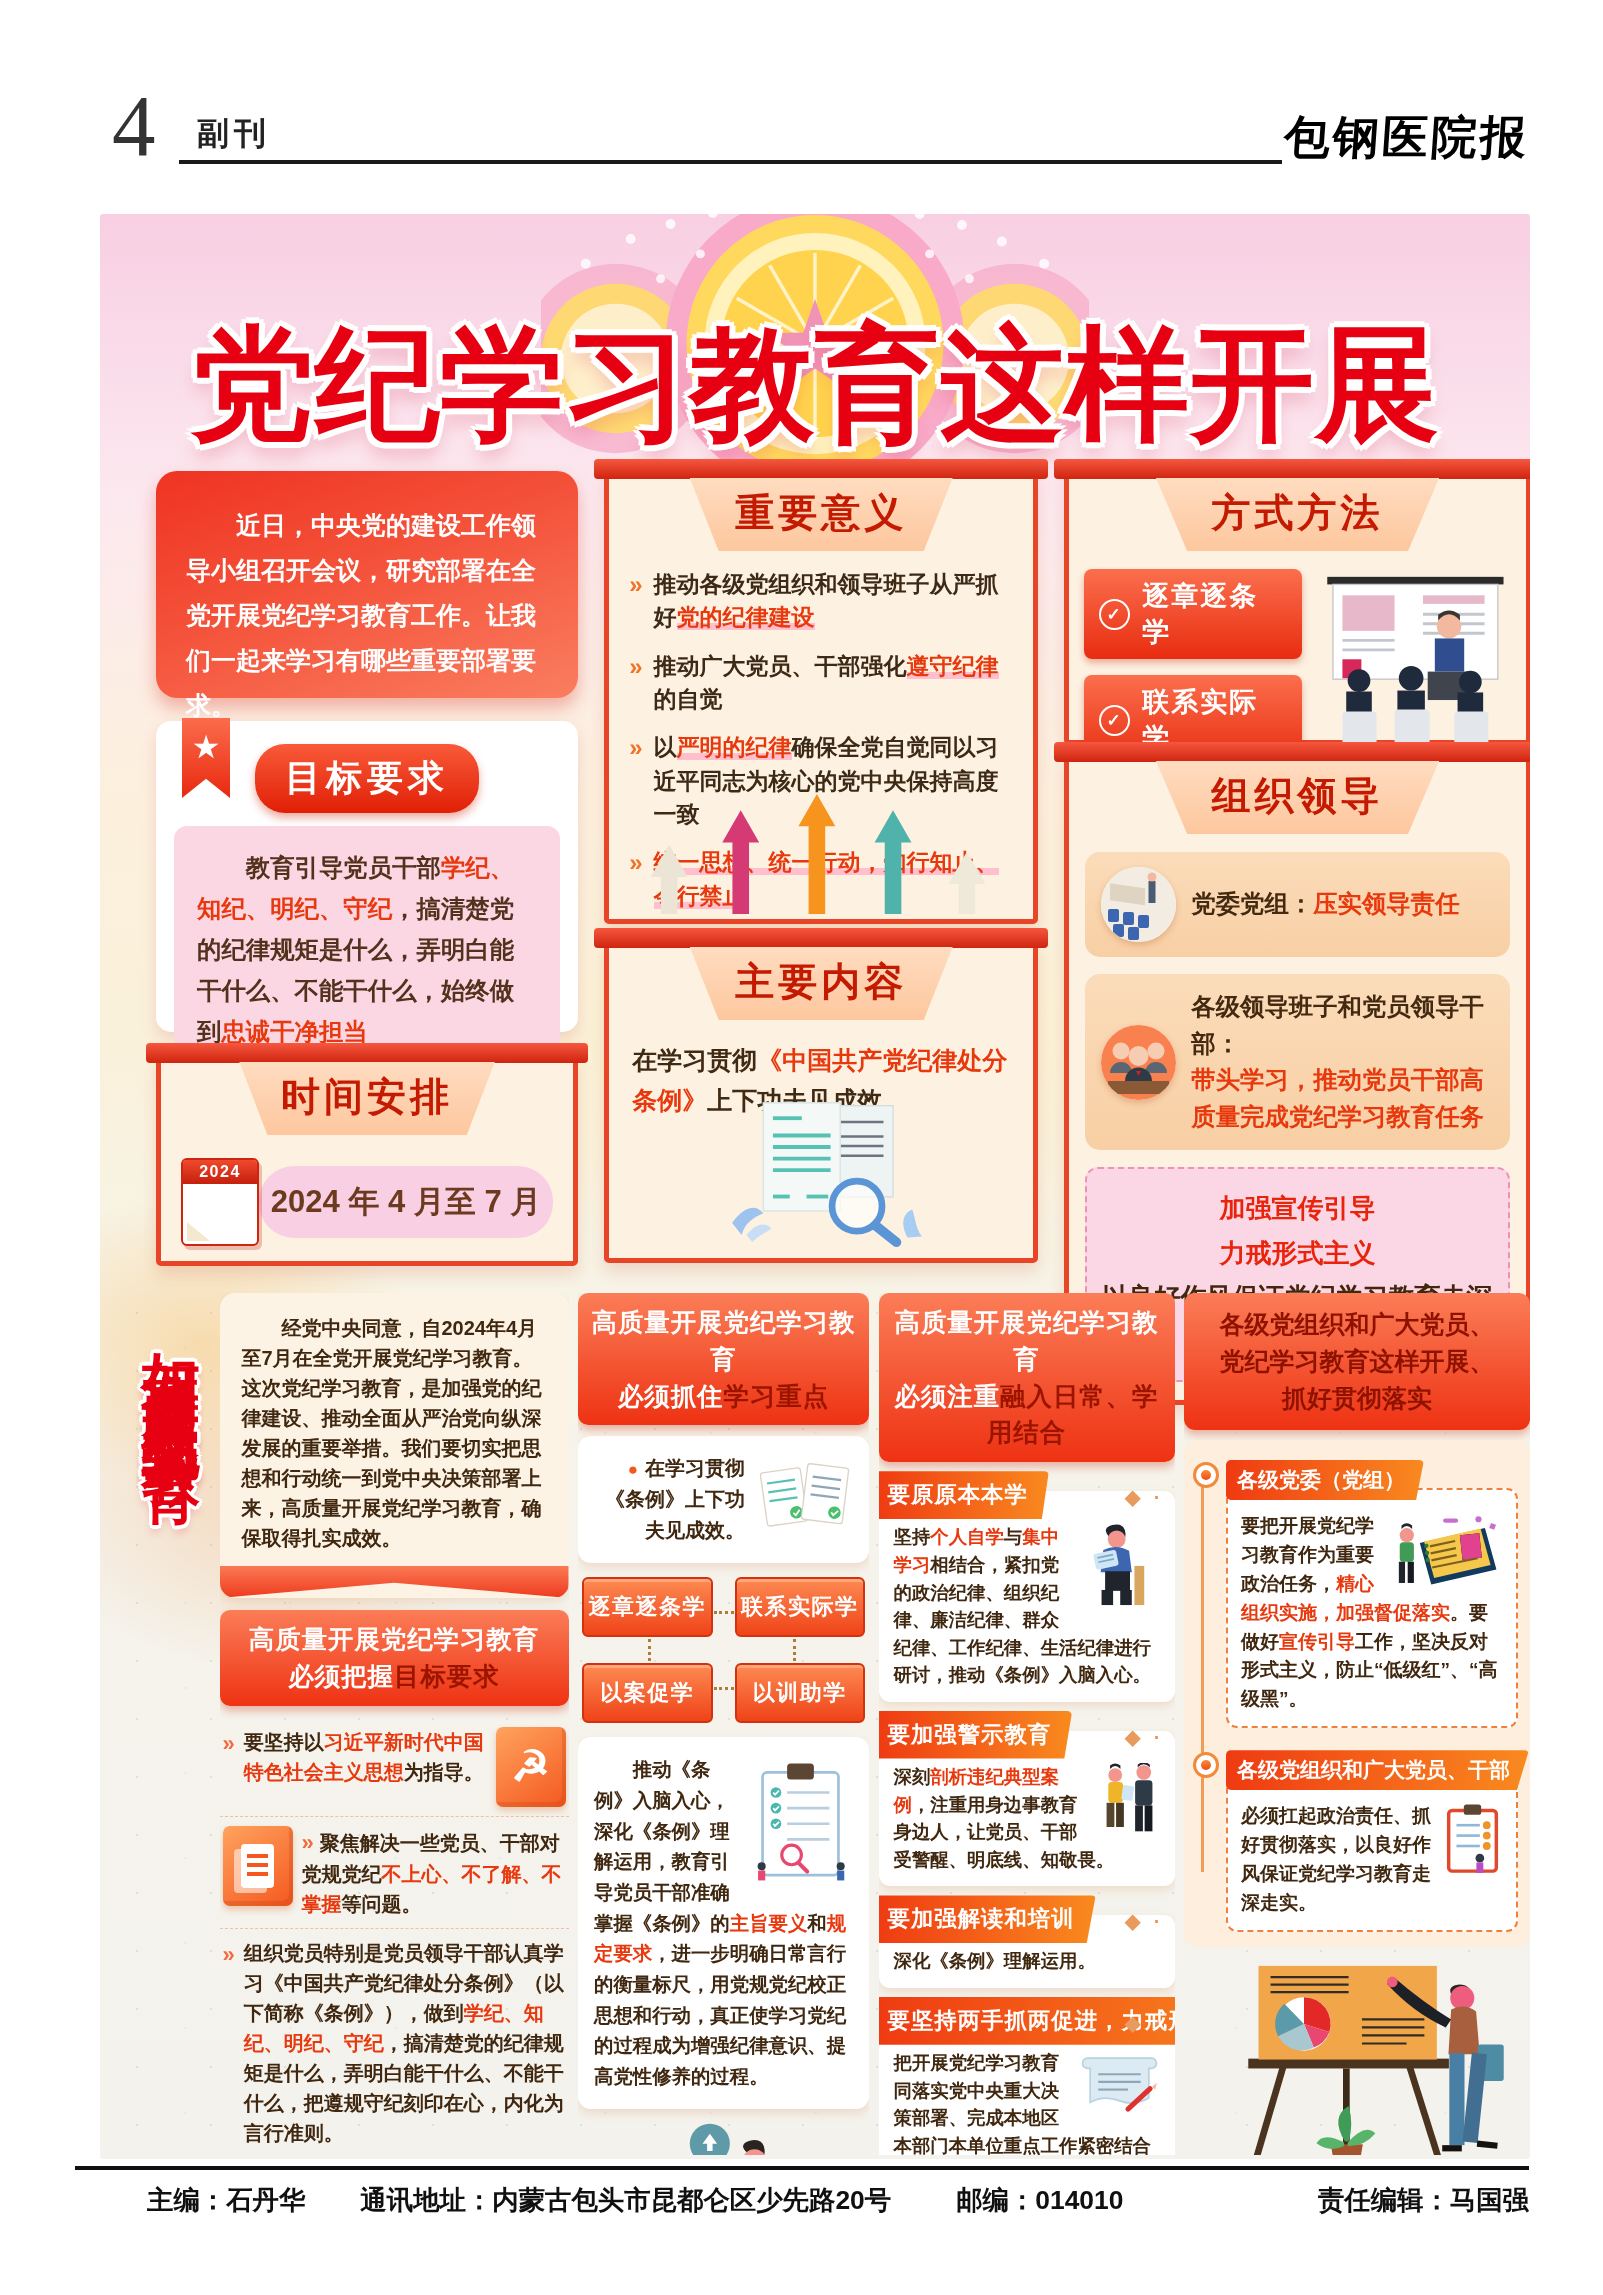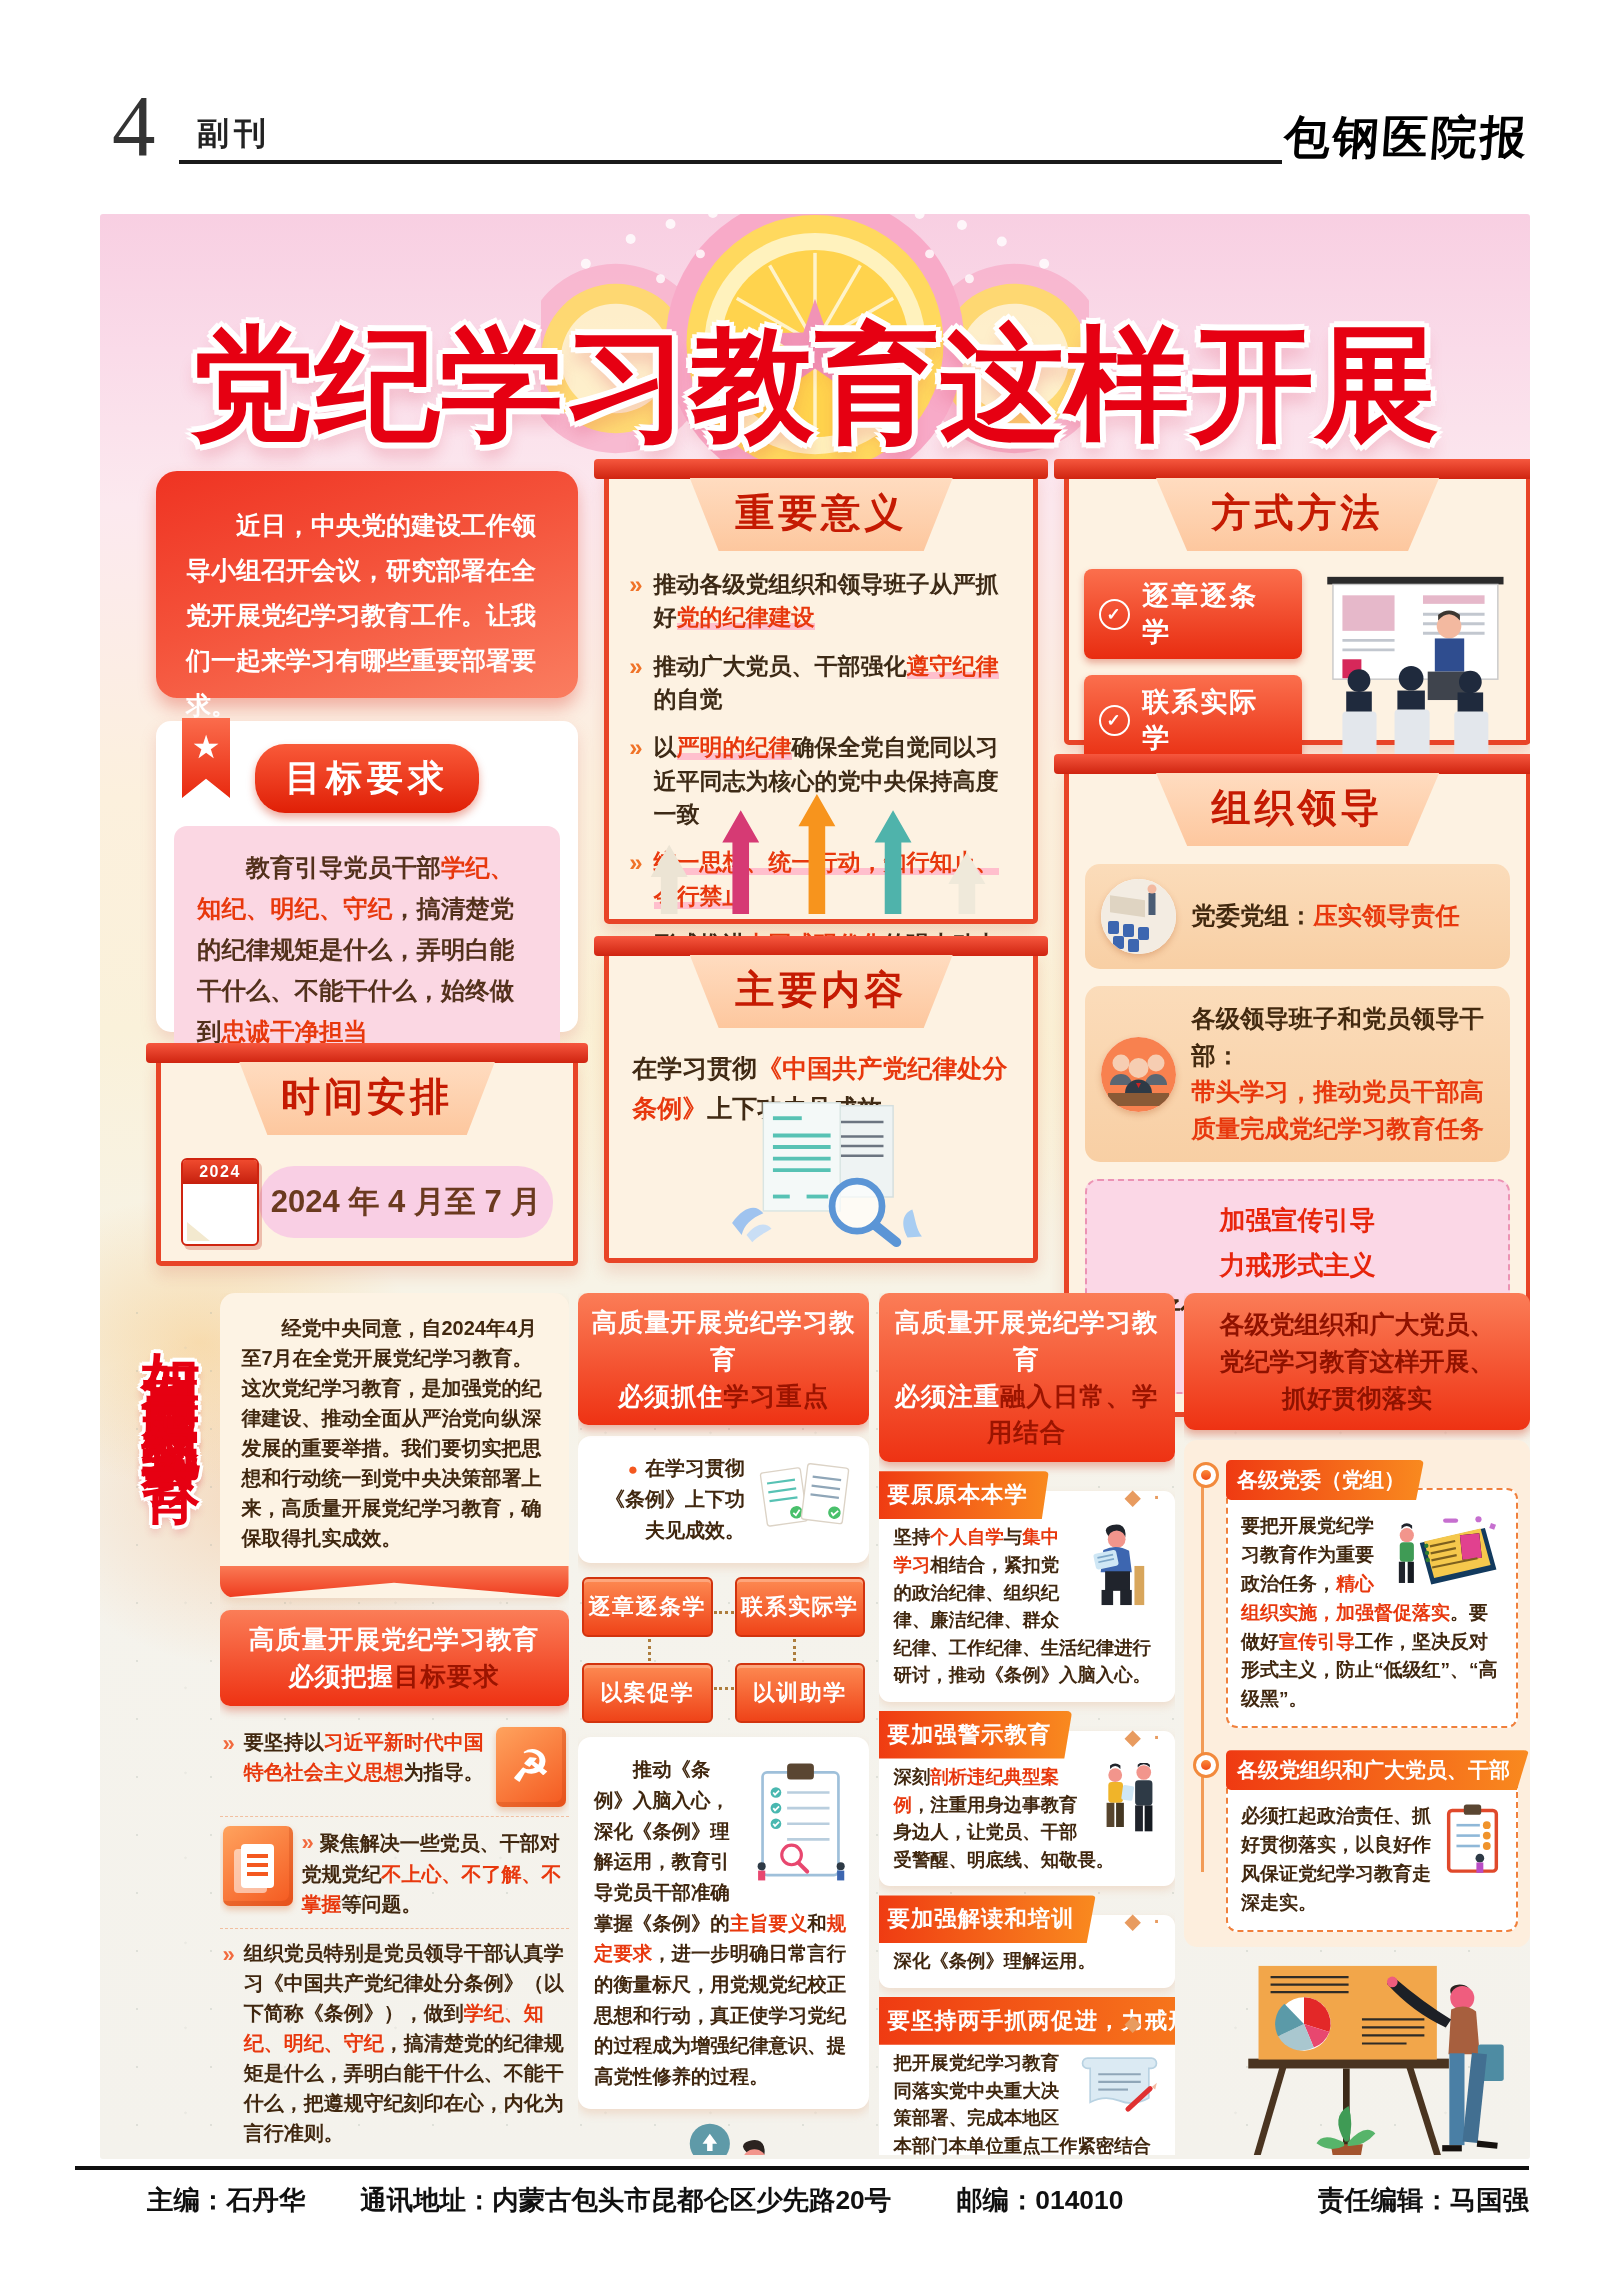--- a/index.html
+++ b/index.html
@@ -21,22 +21,22 @@
   .speckles{position:absolute;left:0;top:55%;width:100%;height:45%;opacity:.55;pointer-events:none;
     background-image:radial-gradient(rgba(165,175,165,.5) 1px, transparent 1.5px),radial-gradient(rgba(185,190,180,.4) 1px, transparent 1.5px);
     background-size:74px 58px,105px 85px;background-position:0 0,33px 21.4px;}
   
   .main-title{position:absolute;left:0;right:0;top:89px;text-align:center;font-size:124px;font-weight:900;color:#e60012;letter-spacing:1px;white-space:nowrap;
     text-shadow:-6px 0 0 #fff,6px 0 0 #fff,0 -6px 0 #fff,0 6px 0 #fff,-4.5px -4.5px 0 #fff,4.5px 4.5px 0 #fff,-4.5px 4.5px 0 #fff,4.5px -4.5px 0 #fff,0 13px 17px rgba(214,40,70,.28);}
   .emblem{position:absolute;left:441px;top:-20px;}
   
   .mid{position:absolute;left:56px;top:257px;width:1375px;height:792px;display:flex;gap:26px;}
   .colL{width:426px;display:flex;flex-direction:column;gap:23px;}
-  .colM{width:438px;display:flex;flex-direction:column;gap:24px;}
-  .colR{width:471px;display:flex;flex-direction:column;gap:21px;}
+  .colM{width:438px;display:flex;flex-direction:column;gap:16px;}
+  .colR{width:471px;display:flex;flex-direction:column;gap:9px;}
   .panel{position:relative;background:#fdf2e2;border:5px solid #e84427;border-radius:5px;box-shadow:0 9px 15px rgba(205,70,40,.16);}
   .panel-bar{position:absolute;top:-17px;left:-15px;right:-15px;height:20px;border-radius:4px;background:linear-gradient(180deg,#f6573e,#cf2410);}
   .panel-banner{position:relative;margin:2px auto 0;width:62%;padding:8px 0 11px;text-align:center;
     background:linear-gradient(180deg,#ffdcc0,#fdc79e);clip-path:polygon(0 0,100% 0,89% 100%,11% 100%);
     font-size:39px;font-weight:900;color:#c51a02;letter-spacing:4px;}
   
   .intro-card{height:227px;box-sizing:border-box;border-radius:21px;background:linear-gradient(160deg,#ef3322 0%,#f4523a 45%,#fa7d60 100%);
     box-shadow:0 10px 17px rgba(220,60,40,.35);padding:32px 30px;color:#fff;font-size:25px;line-height:1.8;font-weight:700;text-indent:2em;}
   
   .goal-card{position:relative;height:311px;box-sizing:border-box;background:#fff;border-radius:15px;padding:15px 18px;box-shadow:0 8px 15px rgba(220,120,120,.25);}

